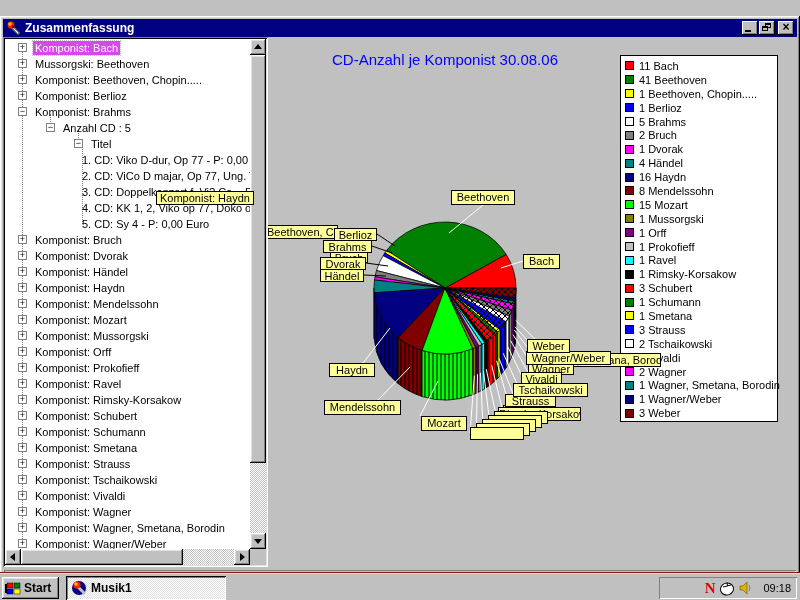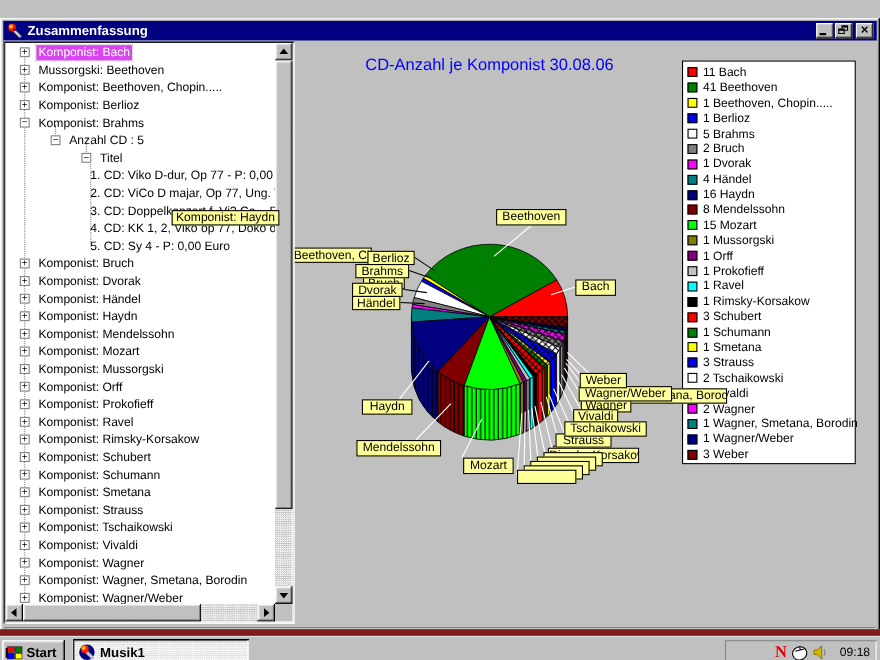--- a/index.html
+++ b/index.html
@@ -50,21 +50,21 @@
   .lg-row { display:flex; align-items:center; height:13.9px; }
   .lg-box { width:9px; height:9px; border:1px solid #000; margin-right:5px; flex:none; }
   .lg-txt { white-space:nowrap; font-size:11px; }
   .callout { position:absolute; background:#ffff99; border:1px solid #000; height:14px; line-height:12px; text-align:center; white-space:nowrap; overflow:hidden; font-size:11px; color:#000; z-index:5; }
 
   
   #statusbar { position:absolute; left:3px; top:553px; width:794px; height:17px; background:#c0c0c0; }
   #status-field { position:absolute; left:1px; top:1px; right:1px; bottom:1px; padding-left:5px; line-height:15px; }
 
   
-  #taskbar { position:absolute; left:0; top:572px; width:800px; height:28px; background:#c0c0c0; border-top:6px solid #7f1d1d; box-shadow: inset 0 1px 0 #dfdfdf; }
+  #taskbar { position:absolute; left:0; top:572px; width:800px; height:28px; background:#c0c0c0; border-top:1px solid #7f1d1d; box-shadow: inset 0 1px 0 #dfdfdf; }
   #start-btn { position:absolute; left:2px; top:4px; width:57px; height:22px; display:flex; align-items:center; padding-left:3px; font-weight:bold; font-size:12px; }
   #task-btn { position:absolute; left:66px; top:3px; width:160px; height:24px; display:flex; align-items:center; padding-left:5px; font-weight:bold; font-size:12px; background: conic-gradient(#fff 25%, #dfdfdf 0 50%, #fff 0 75%, #dfdfdf 0) 0 0 / 2px 2px; }
   #tray { position:absolute; right:3px; top:4px; width:138px; height:22px; display:flex; align-items:center; justify-content:flex-end; padding-right:6px; }
   .tray-ico { margin-right:4px; }
   #tray-n { color:#e00000; font-weight:bold; font-size:15px; font-family:"Liberation Serif", serif; }
   #clock { margin-left:6px; font-size:11px; }
 </style>
 </head>
 <body>
 

